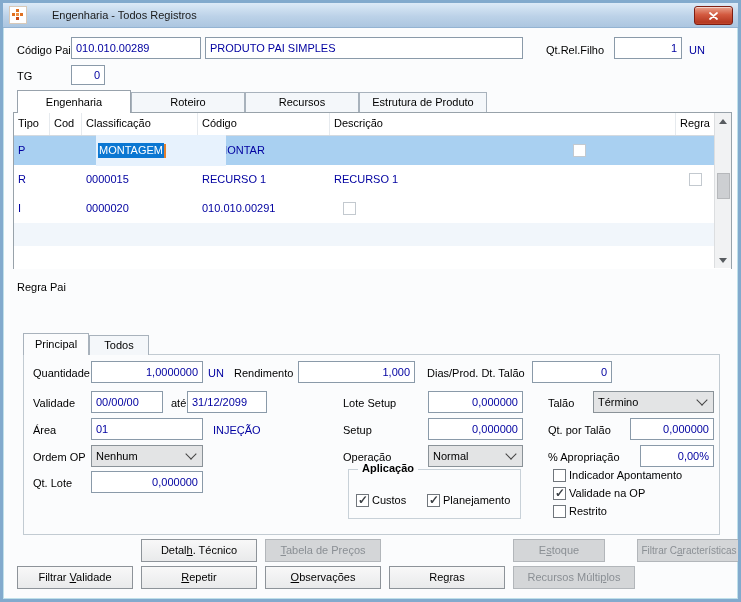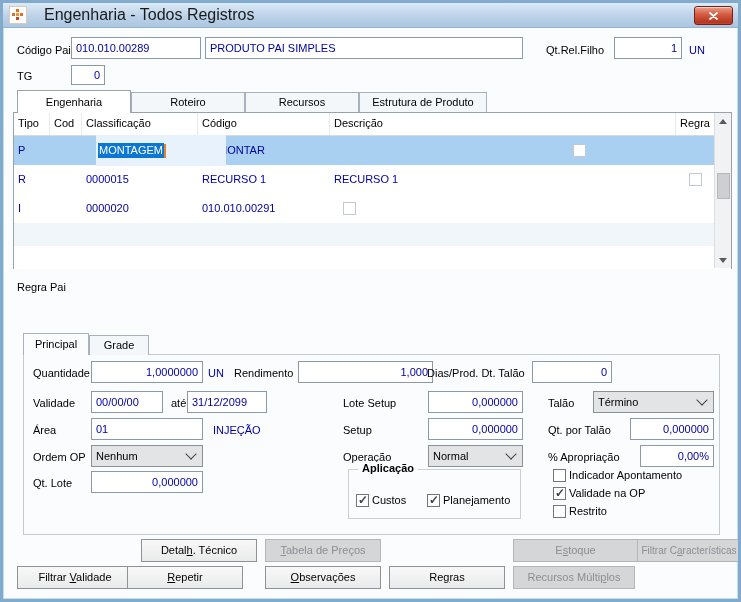--- a/index.html
+++ b/index.html
@@ -5,21 +5,21 @@
   html,body{margin:0;padding:0;background:#ffffff;}
   body{font-family:"Liberation Sans",sans-serif;font-size:11px;color:#000;}
   .window{position:relative;width:741px;height:602px;box-sizing:border-box;
     border:3px solid #82AACD;background:#FBFCFD;overflow:hidden;
     box-shadow:inset 0 0 0 1px #BFE0EA;}
   
   .titlebar{position:absolute;left:0;top:0;right:0;height:25px;
     background:linear-gradient(#DCEAF7,#BCD2E8 55%,#ACC6E0);
     border-bottom:1px solid #93B3D2;display:flex;align-items:center;padding:0 6px;box-sizing:border-box;}
   .app-icon{width:16px;height:16px;flex:none;background:#fff;border:1px solid #D8C9B8;display:flex;align-items:center;justify-content:center;}
-  .win-title{margin-left:17px;font-size:16px;color:#1A1A1A;white-space:nowrap;}
+  .win-title{margin-left:25px;font-size:11px;color:#1A1A1A;white-space:nowrap;}
   .close-btn{position:absolute;right:5px;top:3px;width:37px;height:17px;
     background:linear-gradient(#E9A28D,#D35A40 45%,#B53821 90%,#C04A30);
     border:1px solid #7E1E12;border-radius:3px;display:flex;align-items:center;justify-content:center;
     box-shadow:inset 0 1px 0 rgba(255,255,255,.55);}
   
   .lbl{position:absolute;height:14px;line-height:14px;white-space:nowrap;color:#000;}
   .lbl.blue{color:#0000A0;}
   .field{position:absolute;height:22px;line-height:20px;border:1px solid #8A9AA9;background:#fff;
     color:#0000A0;padding:0 4px;box-sizing:border-box;white-space:nowrap;overflow:hidden;}
   .field.num{text-align:right;}
@@ -170,28 +170,28 @@
       <div class="sb-thumb"></div>
       <div class="sb-btn sb-bottom">
           <span class="tri-down"></span>
         </div>
     </div>
   </div>
 
   <span class="lbl" style="left:14px;top:277px">Regra Pai</span>
 
   <div class="subtab active" style="left:20px;top:330px;width:66px">Principal</div>
-  <div class="subtab" style="left:86px;top:332px;width:60px">Grade</div>
+  <div class="subtab" style="left:86px;top:332px;width:60px">Todos</div>
   <div class="panel" style="left:20px;top:351px;width:697px;height:181px"></div>
 
   <span class="lbl" style="left:30px;top:363px">Quantidade</span>
   <div class="field num" style="left:88px;top:358px;width:112px">1,0000000</div>
   <span class="lbl blue" style="left:205px;top:363px">UN</span>
   <span class="lbl" style="left:231px;top:363px">Rendimento</span>
-  <div class="field num" style="left:295px;top:358px;width:135px">1,000</div>
+  <div class="field num" style="left:295px;top:358px;width:117px">1,000</div>
   <span class="lbl" style="left:424px;top:363px">Dias/Prod. Dt. Talão</span>
   <div class="field num" style="left:529px;top:358px;width:80px">0</div>
 
   <span class="lbl" style="left:30px;top:393px">Validade</span>
   <div class="field" style="left:88px;top:388px;width:72px">00/00/00</div>
   <span class="lbl" style="left:168px;top:393px">até</span>
   <div class="field" style="left:184px;top:388px;width:80px">31/12/2099</div>
   <span class="lbl" style="left:340px;top:393px">Lote Setup</span>
   <div class="field num" style="left:425px;top:388px;width:95px">0,000000</div>
   <span class="lbl" style="left:545px;top:393px">Talão</span>
@@ -243,22 +243,22 @@
     <span class="checkbox checked"></span>
     <span class="check-label">Validade na OP</span>
   </div>
   <div class="check-row" style="left:550px;top:500px">
     <span class="checkbox"></span>
     <span class="check-label">Restrito</span>
   </div>
 
   <div class="btn" style="left:138px;top:536px;width:116px">Detal<u>h</u>. Técnico</div>
   <div class="btn disabled" style="left:262px;top:536px;width:116px"><u>T</u>abela de Preços</div>
-  <div class="btn disabled" style="left:510px;top:536px;width:125px">E<u>s</u>toque</div>
+  <div class="btn disabled" style="left:510px;top:536px;width:92px">E<u>s</u>toque</div>
   <div class="btn disabled" style="left:634px;top:536px;width:104px;font-size:10px">Filtrar C<u>a</u>racterísticas</div>
 
   <div class="btn" style="left:14px;top:563px;width:116px">Filtrar <u>V</u>alidade</div>
-  <div class="btn" style="left:124px;top:563px;width:116px"><u>R</u>epetir</div>
+  <div class="btn" style="left:138px;top:563px;width:116px"><u>R</u>epetir</div>
   <div class="btn" style="left:262px;top:563px;width:116px"><u>O</u>bservações</div>
   <div class="btn" style="left:386px;top:563px;width:116px">Re<u>g</u>ras</div>
   <div class="btn disabled" style="left:510px;top:563px;width:122px">Recursos Múlti<u>p</u>los</div>
 
 </div>
 
 </body></html>

